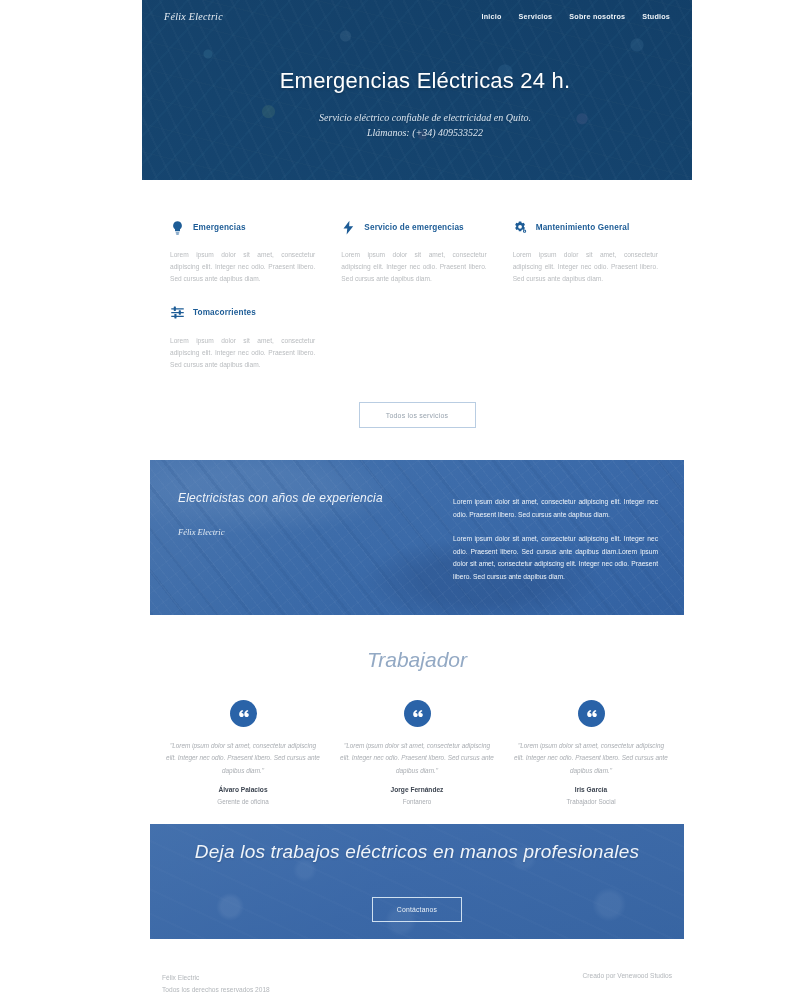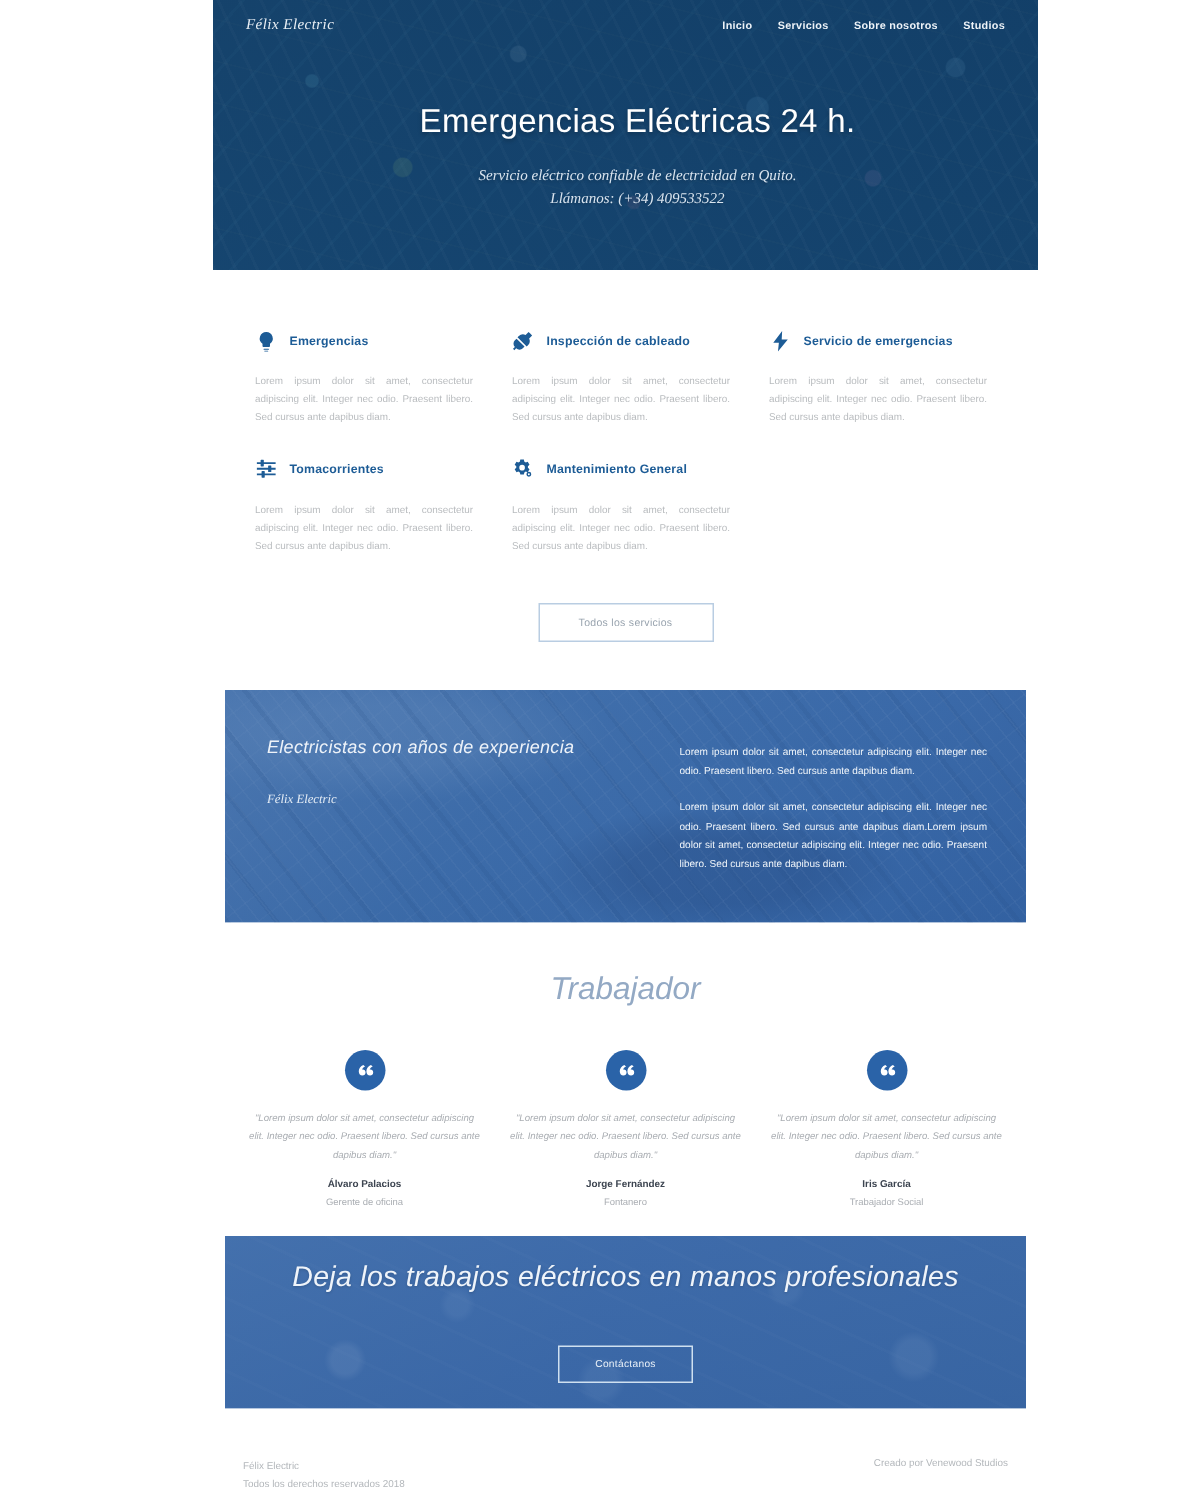--- a/index.html
+++ b/index.html
@@ -232,72 +232,61 @@
         <span class="svc-icon">
           <svg viewBox="0 0 24 24">
               <path d="M12 2a7 7 0 0 0-4 12.7V17a1 1 0 0 0 1 1h6a1 1 0 0 0 1-1v-2.3A7 7 0 0 0 12 2zm-2.5 18h5a.5.5 0 0 1 0 1h-5a.5.5 0 0 1 0-1zm.8 2h3.4a.5.5 0 0 1 0 1h-3.4a.5.5 0 0 1 0-1z"></path>
             </svg>
         </span>
         <span class="svc-title">Emergencias</span>
       </div>
       <p class="svc-text">Lorem ipsum dolor sit amet, consectetur adipiscing elit. Integer nec odio. Praesent libero. Sed cursus ante dapibus diam.</p>
     </div>
 
-    <div class="svc">
-      <div class="svc-head">
-        <span class="svc-icon">
-          <svg viewBox="0 0 24 24">
-              <path d="M20 3.8 18.2 2 15 5.2a6.3 6.3 0 0 0-7.2 1.2L6.4 7.8l9.8 9.8 1.4-1.4a6.3 6.3 0 0 0 1.2-7.2L22 5.8 20.2 4zM5.4 9.2 3.6 11a5 5 0 0 0 0 7.1l-2 2 1.4 1.4 2-2a5 5 0 0 0 7.1 0l1.8-1.8z"></path>
-            </svg>
-        </span>
-        <span class="svc-title">Inspección de cableado</span>
-      </div>
-      <p class="svc-text">Lorem ipsum dolor sit amet, consectetur adipiscing elit. Integer nec odio. Praesent libero. Sed cursus ante dapibus diam.</p>
-    </div>
 
     <div class="svc">
       <div class="svc-head">
         <span class="svc-icon">
           <svg viewBox="0 0 24 24">
               <path d="M13.5 1 4 13.5h6L9 23l10.5-13H13z"></path>
             </svg>
         </span>
         <span class="svc-title">Servicio de emergencias</span>
       </div>
       <p class="svc-text">Lorem ipsum dolor sit amet, consectetur adipiscing elit. Integer nec odio. Praesent libero. Sed cursus ante dapibus diam.</p>
     </div>
 
+
+    <div class="svc">
+      <div class="svc-head">
+        <span class="svc-icon">
+          <svg viewBox="0 0 24 24">
+              <path d="M9.4 2.2 8.9 4.4a5.7 5.7 0 0 0-1.5.9L5.3 4.5 3.4 7.8l1.7 1.5a5.7 5.7 0 0 0 0 1.7l-1.7 1.5 1.9 3.3 2.1-.8c.46.38.97.68 1.5.9l.5 2.2h3.8l.5-2.2c.53-.22 1.04-.52 1.5-.9l2.1.8 1.9-3.3-1.7-1.5a5.7 5.7 0 0 0 0-1.7l1.7-1.5-1.9-3.3-2.1.8a5.7 5.7 0 0 0-1.5-.9l-.5-2.2zm1.9 5.6a3 3 0 1 1 0 6 3 3 0 0 1 0-6z"></path>
+              <path d="M18.5 15.2a2.6 2.6 0 1 0 0 5.2 2.6 2.6 0 0 0 0-5.2zm0 1.6a1 1 0 1 1 0 2 1 1 0 0 1 0-2z"></path>
+            </svg>
+        </span>
+        <span class="svc-title">Mantenimiento General</span>
+      </div>
+      <p class="svc-text">Lorem ipsum dolor sit amet, consectetur adipiscing elit. Integer nec odio. Praesent libero. Sed cursus ante dapibus diam.</p>
+    </div>
 
     <div class="svc">
       <div class="svc-head">
         <span class="svc-icon">
           <svg viewBox="0 0 24 24">
               <path d="M2 5h20v2H2zM2 11h20v2H2zM2 17h20v2H2z"></path>
               <rect x="6" y="2.5" width="3.4" height="7" rx=".6"></rect>
               <rect x="14" y="8.5" width="3.4" height="7" rx=".6"></rect>
               <rect x="7" y="14.5" width="3.4" height="7" rx=".6"></rect>
             </svg>
         </span>
         <span class="svc-title">Tomacorrientes</span>
       </div>
       <p class="svc-text">Lorem ipsum dolor sit amet, consectetur adipiscing elit. Integer nec odio. Praesent libero. Sed cursus ante dapibus diam.</p>
     </div>
-
-    <div class="svc">
-      <div class="svc-head">
-        <span class="svc-icon">
-          <svg viewBox="0 0 24 24">
-              <path d="M9.4 2.2 8.9 4.4a5.7 5.7 0 0 0-1.5.9L5.3 4.5 3.4 7.8l1.7 1.5a5.7 5.7 0 0 0 0 1.7l-1.7 1.5 1.9 3.3 2.1-.8c.46.38.97.68 1.5.9l.5 2.2h3.8l.5-2.2c.53-.22 1.04-.52 1.5-.9l2.1.8 1.9-3.3-1.7-1.5a5.7 5.7 0 0 0 0-1.7l1.7-1.5-1.9-3.3-2.1.8a5.7 5.7 0 0 0-1.5-.9l-.5-2.2zm1.9 5.6a3 3 0 1 1 0 6 3 3 0 0 1 0-6z"></path>
-              <path d="M18.5 15.2a2.6 2.6 0 1 0 0 5.2 2.6 2.6 0 0 0 0-5.2zm0 1.6a1 1 0 1 1 0 2 1 1 0 0 1 0-2z"></path>
-            </svg>
-        </span>
-        <span class="svc-title">Mantenimiento General</span>
-      </div>
-      <p class="svc-text">Lorem ipsum dolor sit amet, consectetur adipiscing elit. Integer nec odio. Praesent libero. Sed cursus ante dapibus diam.</p>
-    </div>
   </section>
 
   <div class="btn-wrap">
     <button class="btn-outline">Todos los servicios</button>
   </div>
 
   <section class="about">
     <div class="about-photo"></div>
     <div class="about-overlay"></div>
     <div class="about-inner">

